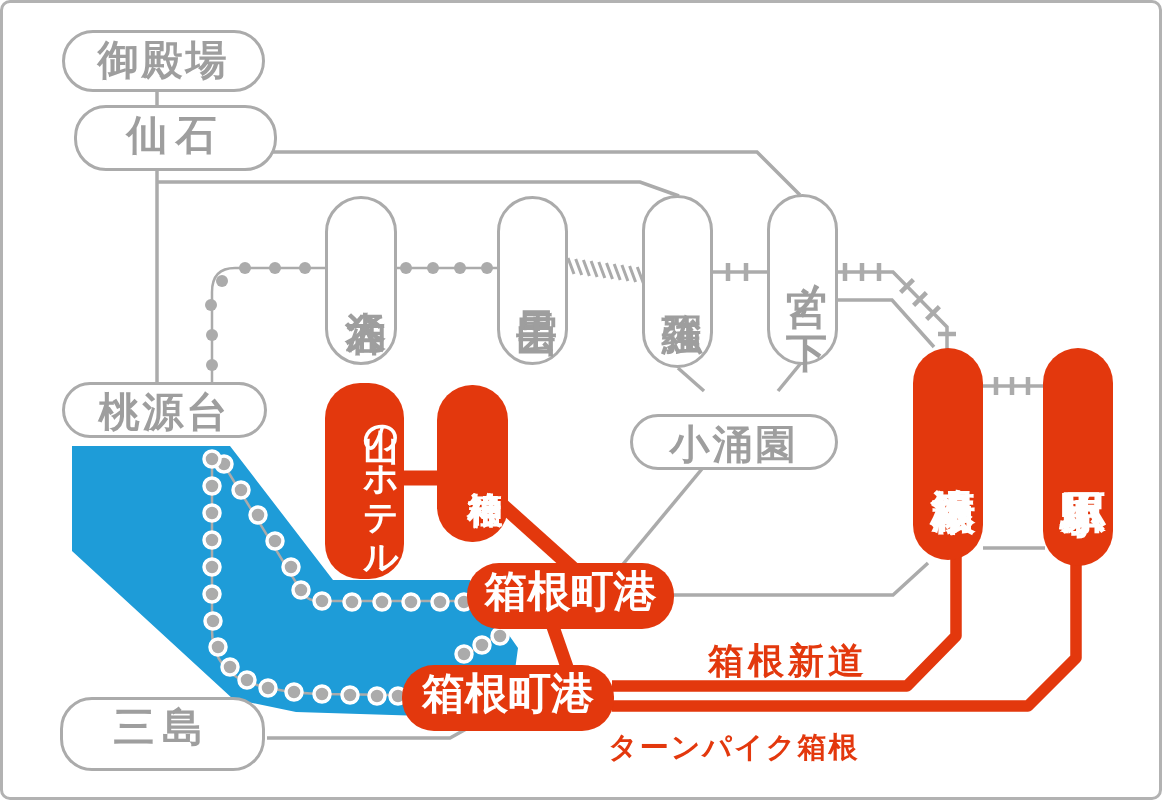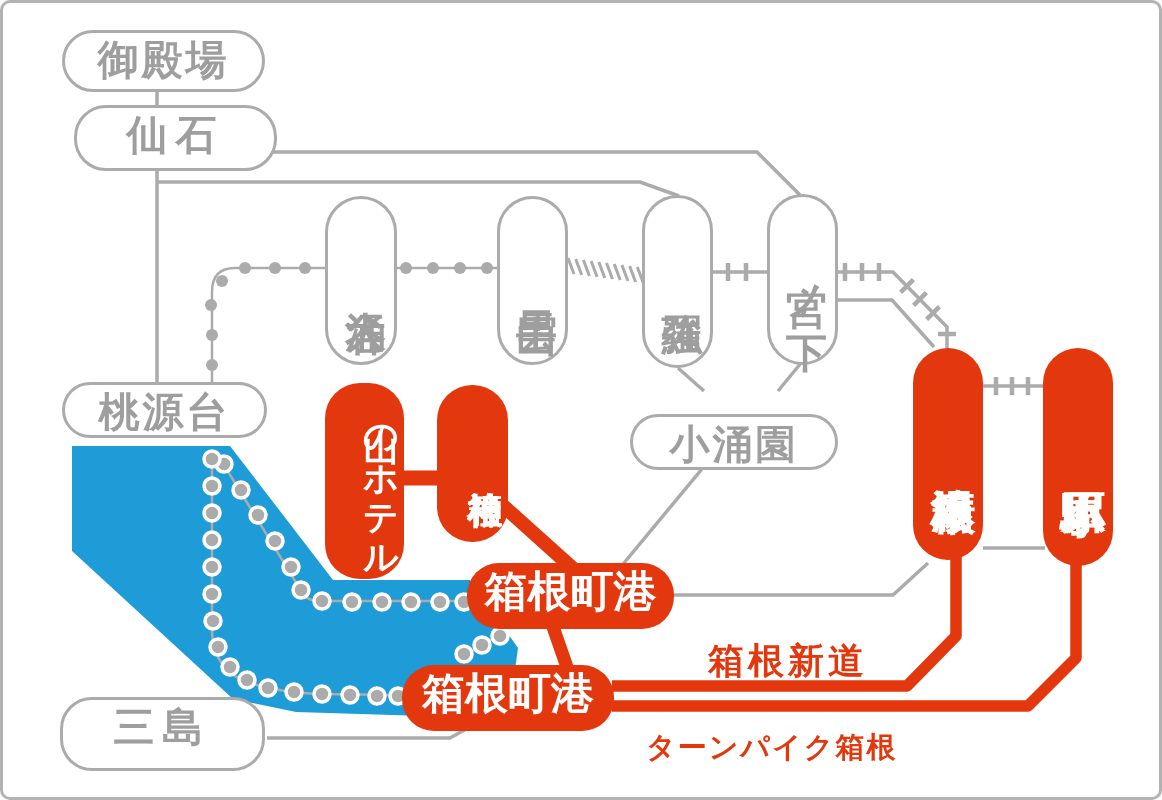--- a/index.html
+++ b/index.html
@@ -181,16 +181,16 @@
   </div>
 
   <div class="box rd" style="left:467px;top:563px;width:207px;height:66px;">
     <span>箱根町港</span>
   </div>
   <div class="box rd" style="left:402px;top:665px;width:212px;height:66px;">
     <span>箱根町港</span>
   </div>
 
   <div class="roadlabel" id="shindo-label" style="left:708px;top:637px;">箱根新道</div>
-  <div class="roadlabel" id="turnpike-label" style="left:646px;top:728px;">ターンパイク箱根</div>
+  <div class="roadlabel" id="turnpike-label" style="left:608px;top:728px;">ターンパイク箱根</div>
 
   <div id="frame" style="border-color: rgb(178, 178, 178);"></div>
 </div>
 
 </body></html>

